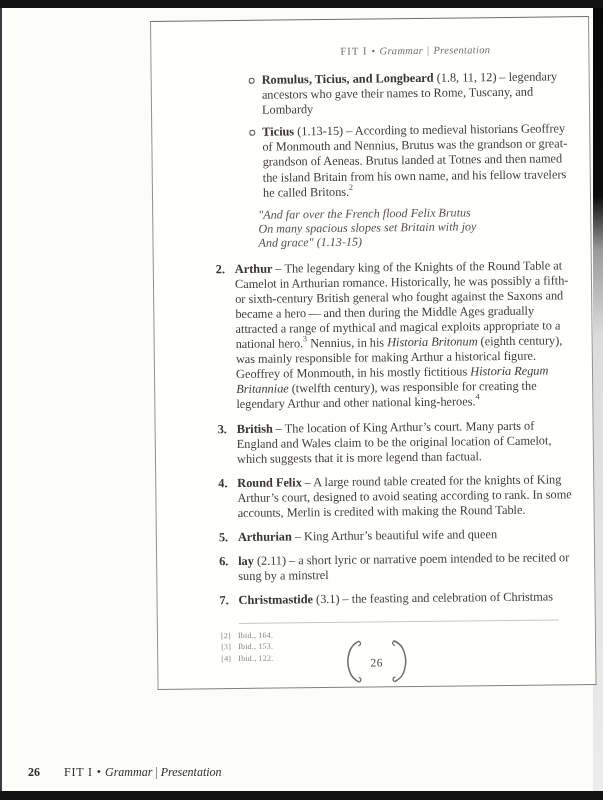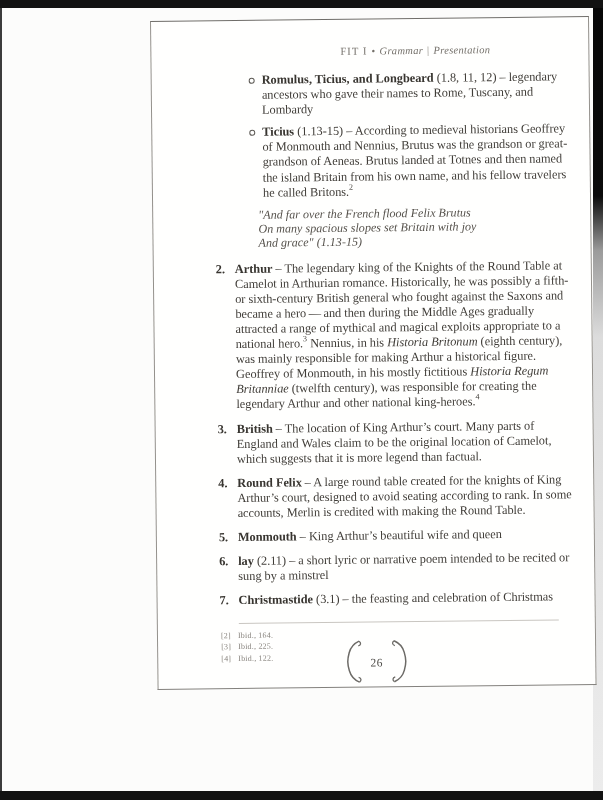--- a/index.html
+++ b/index.html
@@ -120,42 +120,42 @@
         <li>
           <span class="num">3.</span>
           <span><span class="seg-b">British</span><span class="seg-r"> – The location of King Arthur’s court. Many parts of England and Wales claim to be the original location of Camelot, which suggests that it is more legend than factual.</span></span>
         </li>
         <li>
           <span class="num">4.</span>
           <span><span class="seg-b">Round Felix</span><span class="seg-r"> – A large round table created for the knights of King Arthur’s court, designed to avoid seating according to rank. In some accounts, Merlin is credited with making the Round Table.</span></span>
         </li>
         <li>
           <span class="num">5.</span>
-          <span><span class="seg-b">Monmouth</span><span class="seg-r"> – King Arthur’s beautiful wife and queen</span></span>
+          <span><span class="seg-b">Arthurian</span><span class="seg-r"> – King Arthur’s beautiful wife and queen</span></span>
         </li>
         <li>
           <span class="num">6.</span>
           <span><span class="seg-b">lay</span><span class="seg-r"> (2.11) – a short lyric or narrative poem intended to be recited or sung by a minstrel</span></span>
         </li>
         <li>
           <span class="num">7.</span>
           <span><span class="seg-b">Christmastide</span><span class="seg-r"> (3.1) – the feasting and celebration of Christmas</span></span>
         </li>
       </ol>
 
       <div class="footnote-rule"></div>
 
       <div class="footnotes">
         <div class="fn-row">
           <span class="fn-label">[2]</span>
           <span>Ibid., 164.</span>
         </div>
         <div class="fn-row">
           <span class="fn-label">[3]</span>
-          <span>Ibid., 225.</span>
+          <span>Ibid., 153.</span>
         </div>
         <div class="fn-row">
           <span class="fn-label">[4]</span>
           <span>Ibid., 122.</span>
         </div>
       </div>
     </div>
 
     <div class="page-number-ornament">
       <span class="brace">
@@ -171,14 +171,17 @@
           <g transform="translate(20,0) scale(-1,1)">
             <path d="M16 2.5 C11.5 4.5 7.5 8.5 6 14 C5 17.5 4.5 20 4.5 23 C4.5 26 5 28.5 6 32 C7.5 37.5 11.5 41.5 16 43.5" fill="none" stroke="#6d6b67" stroke-width="1.5"></path>
             <path d="M16 2.5 C18.2 4.2 18 6.5 15.2 7.3" fill="none" stroke="#6d6b67" stroke-width="1.3"></path>
             <path d="M16 43.5 C18.2 41.8 18 39.5 15.2 38.7" fill="none" stroke="#6d6b67" stroke-width="1.3"></path>
           </g>
         </svg>
       </span>
     </div>
   </div>
 
+  <div class="catalog-footer">
+    <span class="cf-num">26</span><span class="cf-fit">FIT I</span><span class="cf-dot">•</span><span class="cf-it">Grammar</span><span class="cf-it cf-div">|</span><span class="cf-it">Presentation</span>
+  </div>
 
 </div>
 
 </body></html>

